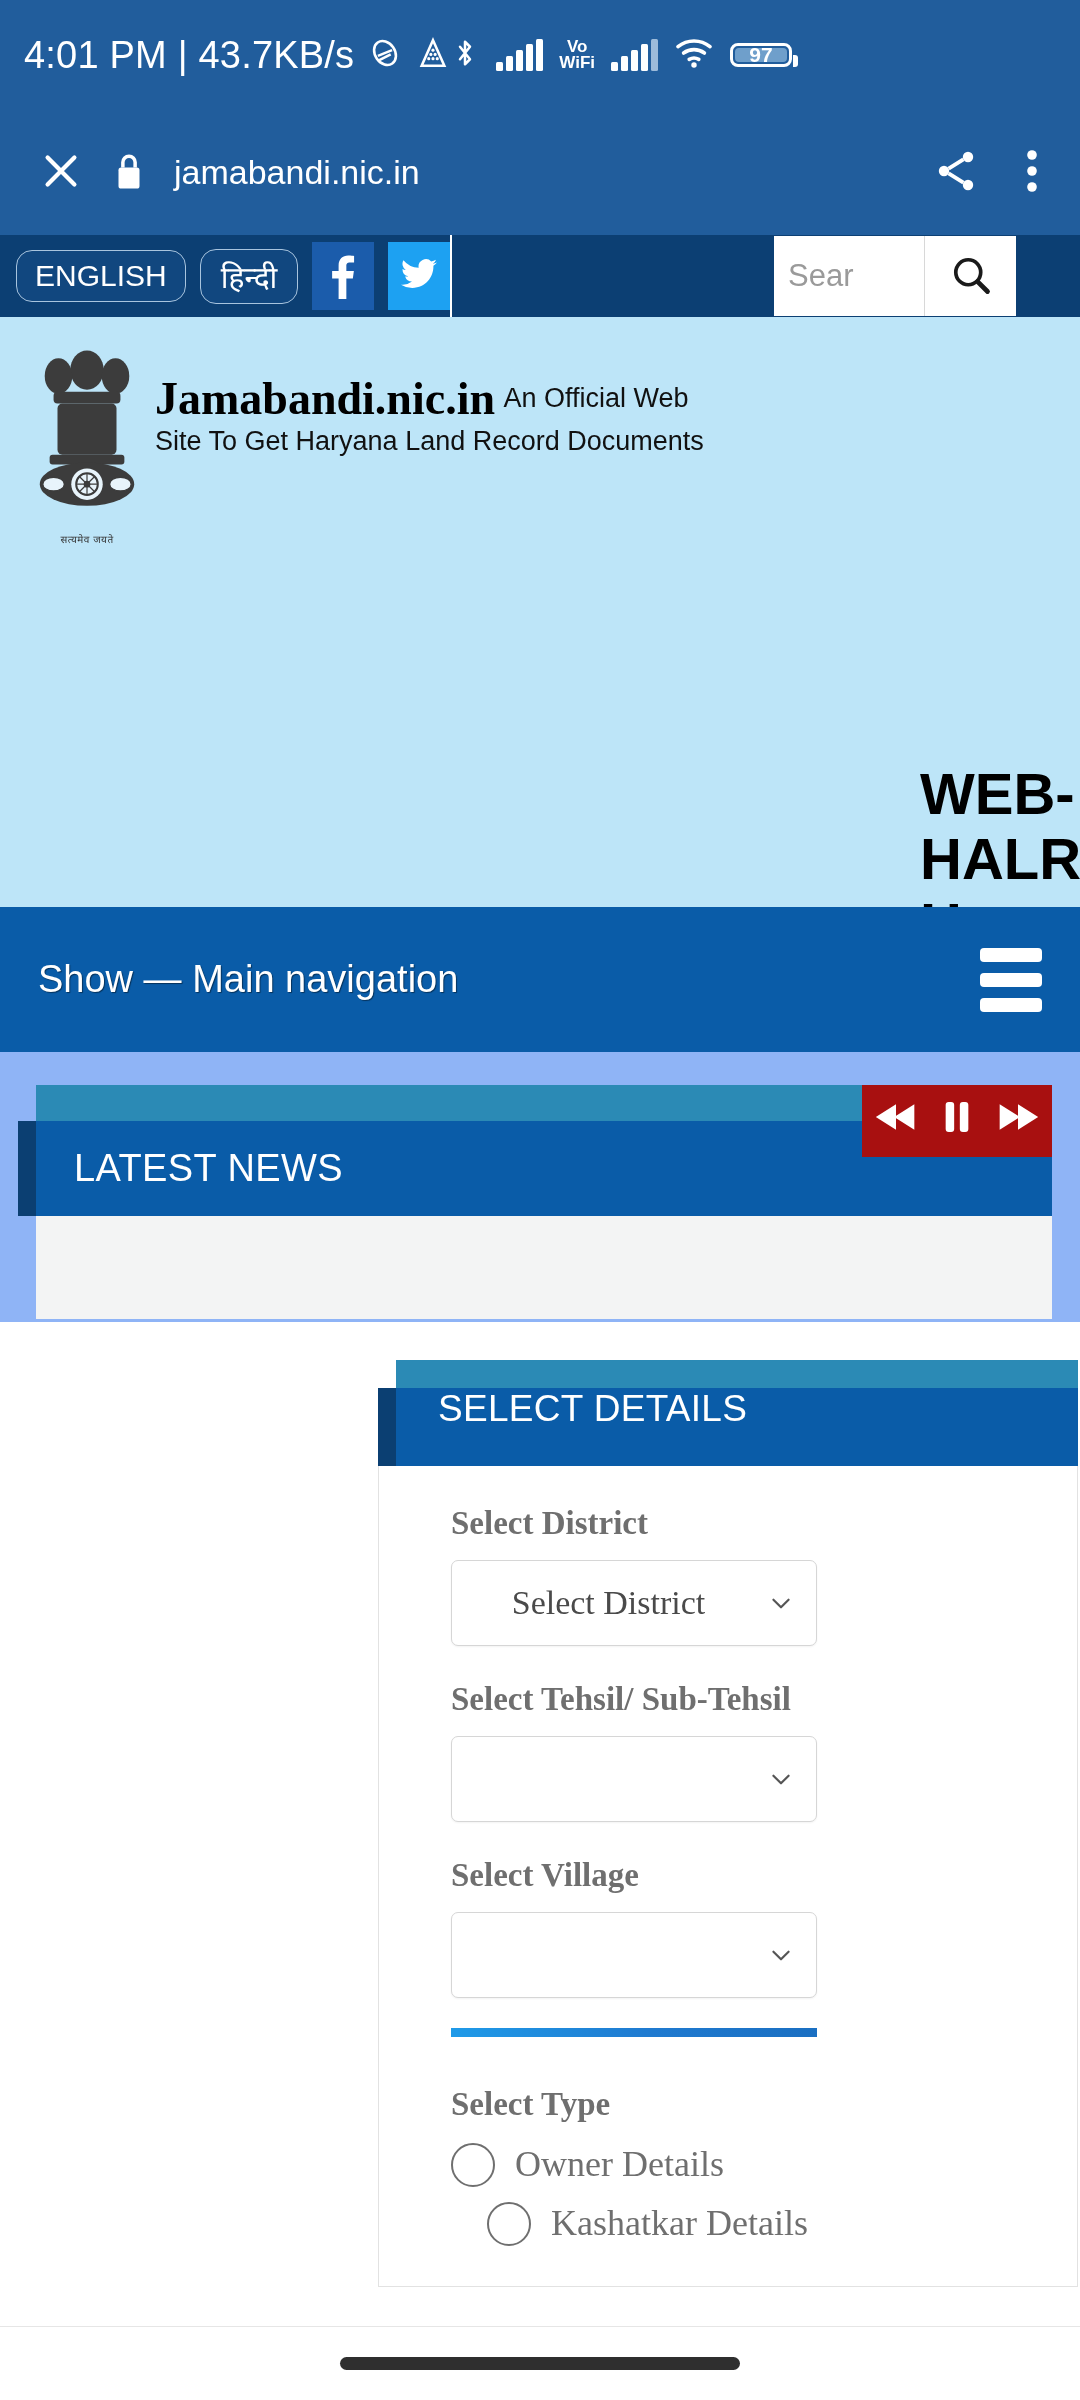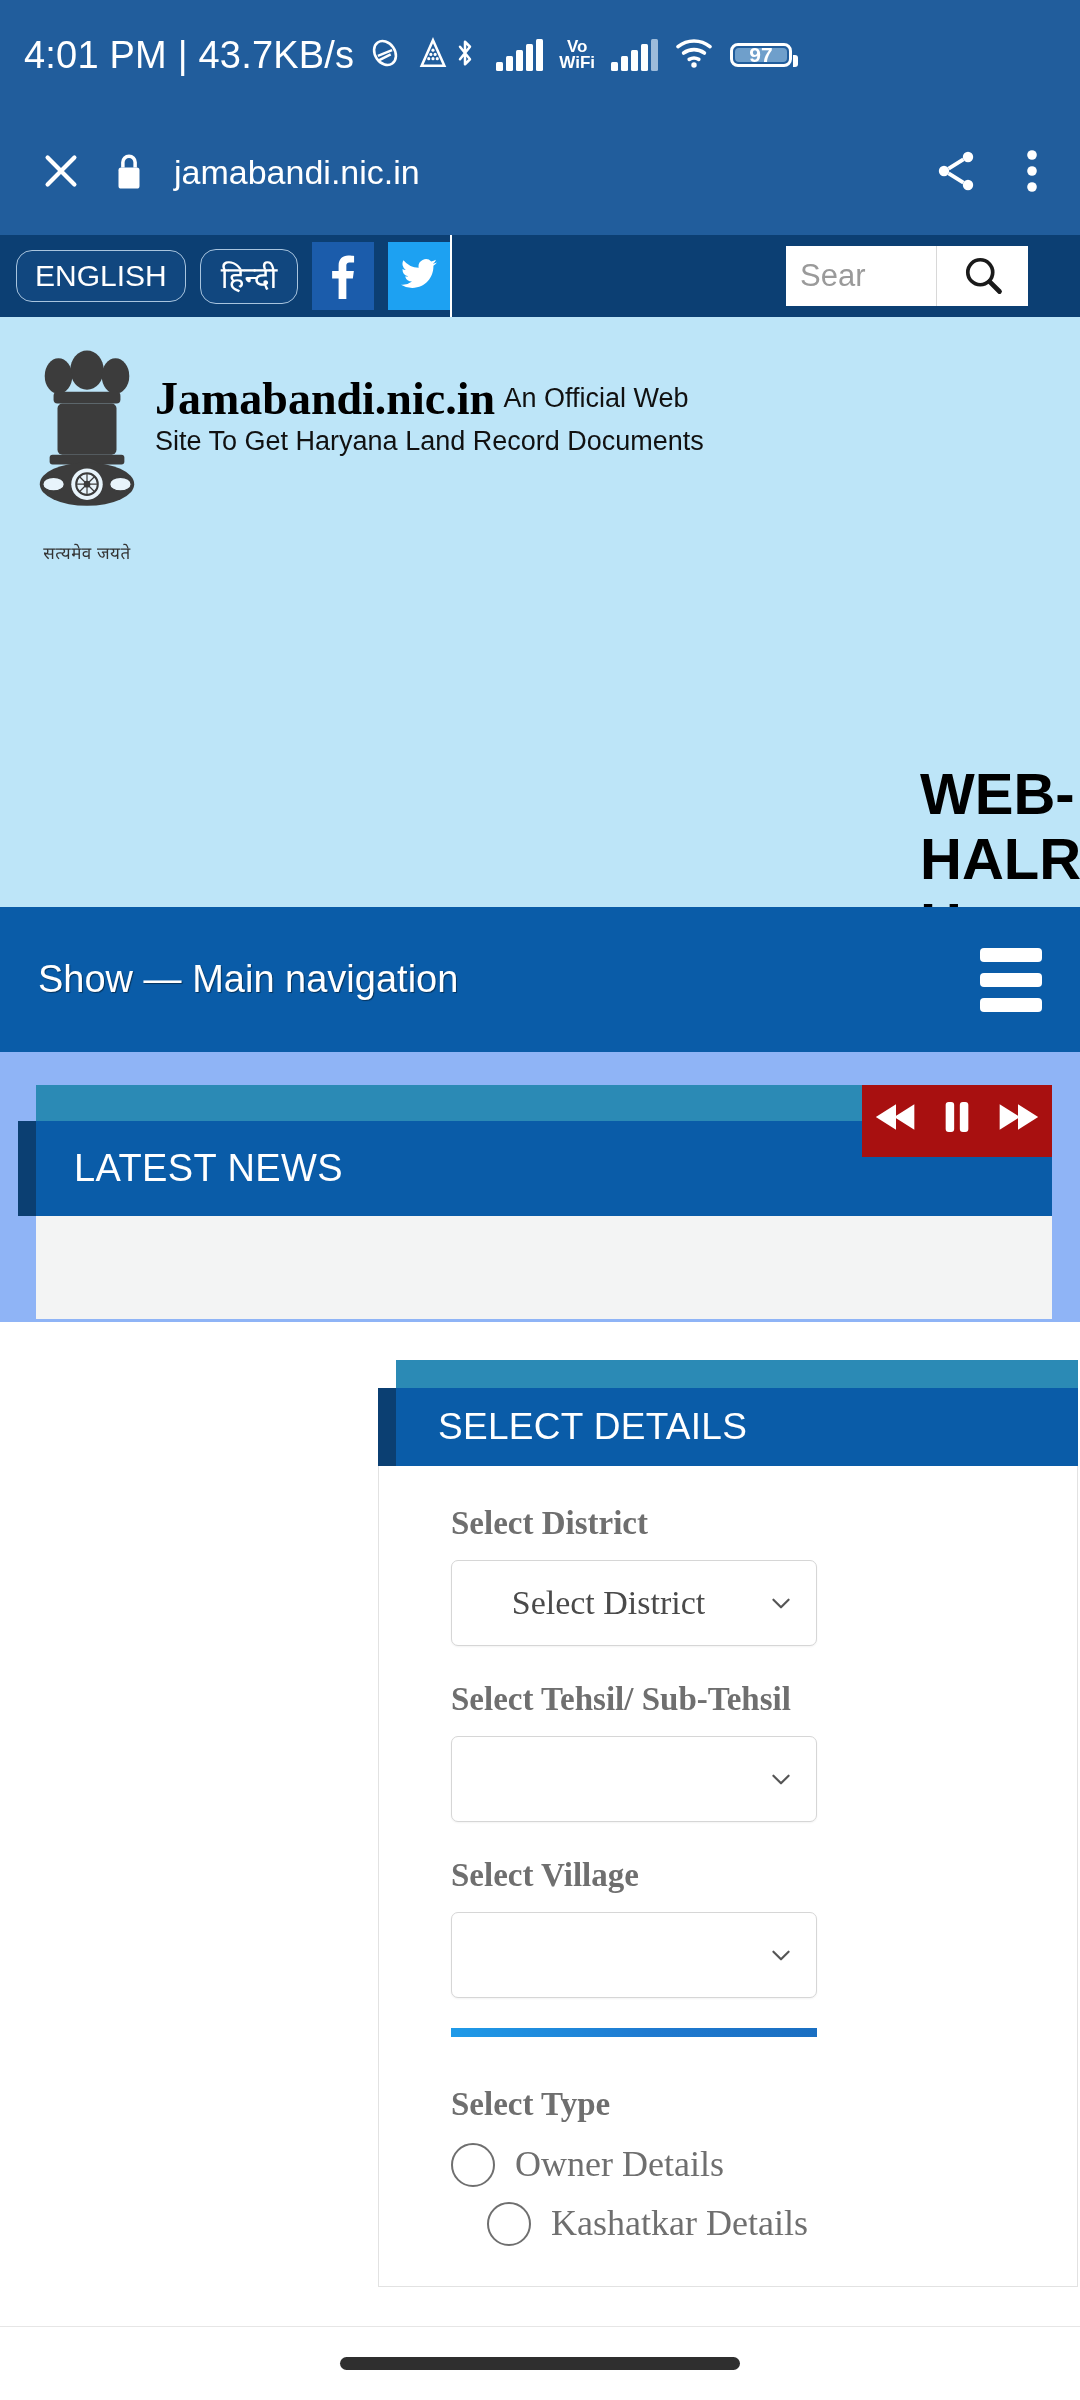--- a/index.html
+++ b/index.html
@@ -70,42 +70,42 @@
     color:#ffffff; font-size:30px; padding:8px 18px; white-space:nowrap;
   }
   .langbtn.hindi{ padding:6px 20px; font-size:30px; }
   .social {
     width:62px; height:68px; display:flex; align-items:center; justify-content:center;
     color:#fff; font-size:40px; font-weight:bold;
   }
   .fb { background:#1b5cab; }
   .tw { background:#1da1f2; }
   .searchwrap{
-    position:absolute; right:52px; top:50%; transform:translateY(-50%);
-    display:flex; align-items:stretch; height:60px;
+    position:absolute; right:64px; top:50%; transform:translateY(-50%);
+    display:flex; align-items:stretch; height:80px;
   }
   .searchinput{
     width:150px; background:#ffffff; border:none; outline:none;
     font-size:31px; color:#9a9a9a; padding:0 14px;
     font-family:"Liberation Sans", sans-serif;
   }
   .searchbtn{
     width:92px; background:#ffffff; border:none; border-left:1px solid #d8d8d8;
     display:flex; align-items:center; justify-content:center; cursor:pointer;
   }
 
   
   .banner{
     background:#bde5f8; height:590px; position:relative; overflow:hidden;
   }
   .emblem{
     position:absolute; left:22px; top:22px; width:130px; text-align:center;
   }
   .emblem-svg{ display:block; margin:0 auto; }
-  .emblem-motto{ font-size:17px; color:#333; margin-top:12px; letter-spacing:0.5px;}
+  .emblem-motto{ font-size:10px; color:#333; margin-top:3px; letter-spacing:0.5px;}
   .brand{
     position:absolute; left:155px; top:55px; width:560px;
   }
   .brand-title{
     font-family:"Liberation Serif", serif;
     font-size:46px; font-weight:bold; color:#000; display:inline;
     vertical-align:middle;
   }
   .brand-tag{
     display:inline; font-size:27px; color:#111; line-height:1.25;
@@ -141,21 +141,21 @@
   }
   .news-body{ background:#f3f4f4; height:103px; margin-left:18px; }
 
   
   .cardzone{ background:#ffffff; padding-top:38px; position:relative; height:1100px;}
   .card{
     position:absolute; left:378px; width:700px;
   }
   .card-top{ height:28px; background:#2b8ab5; margin-left:18px; }
   .card-head{
-    background:#0a5ca8; height:78px; display:flex; align-items:center;
+    background:#0a5ca8; height:78px; display:flex; align-items:flex-start;
     border-left:18px solid #0b3f72;
   }
   .card-head-title{ color:#fff; font-size:37px; padding-left:42px; letter-spacing:0.3px;}
   .card-body{
     background:#ffffff; border:1px solid #e2e2e2; border-top:none;
     padding:34px 72px 40px 72px; min-height:800px;font-family:Liberation Serif, serif;
   }
   .field-label{
     font-size:33px; font-weight:bold; color:#6f6f6f; line-height:1.45;
     margin-bottom:12px;

